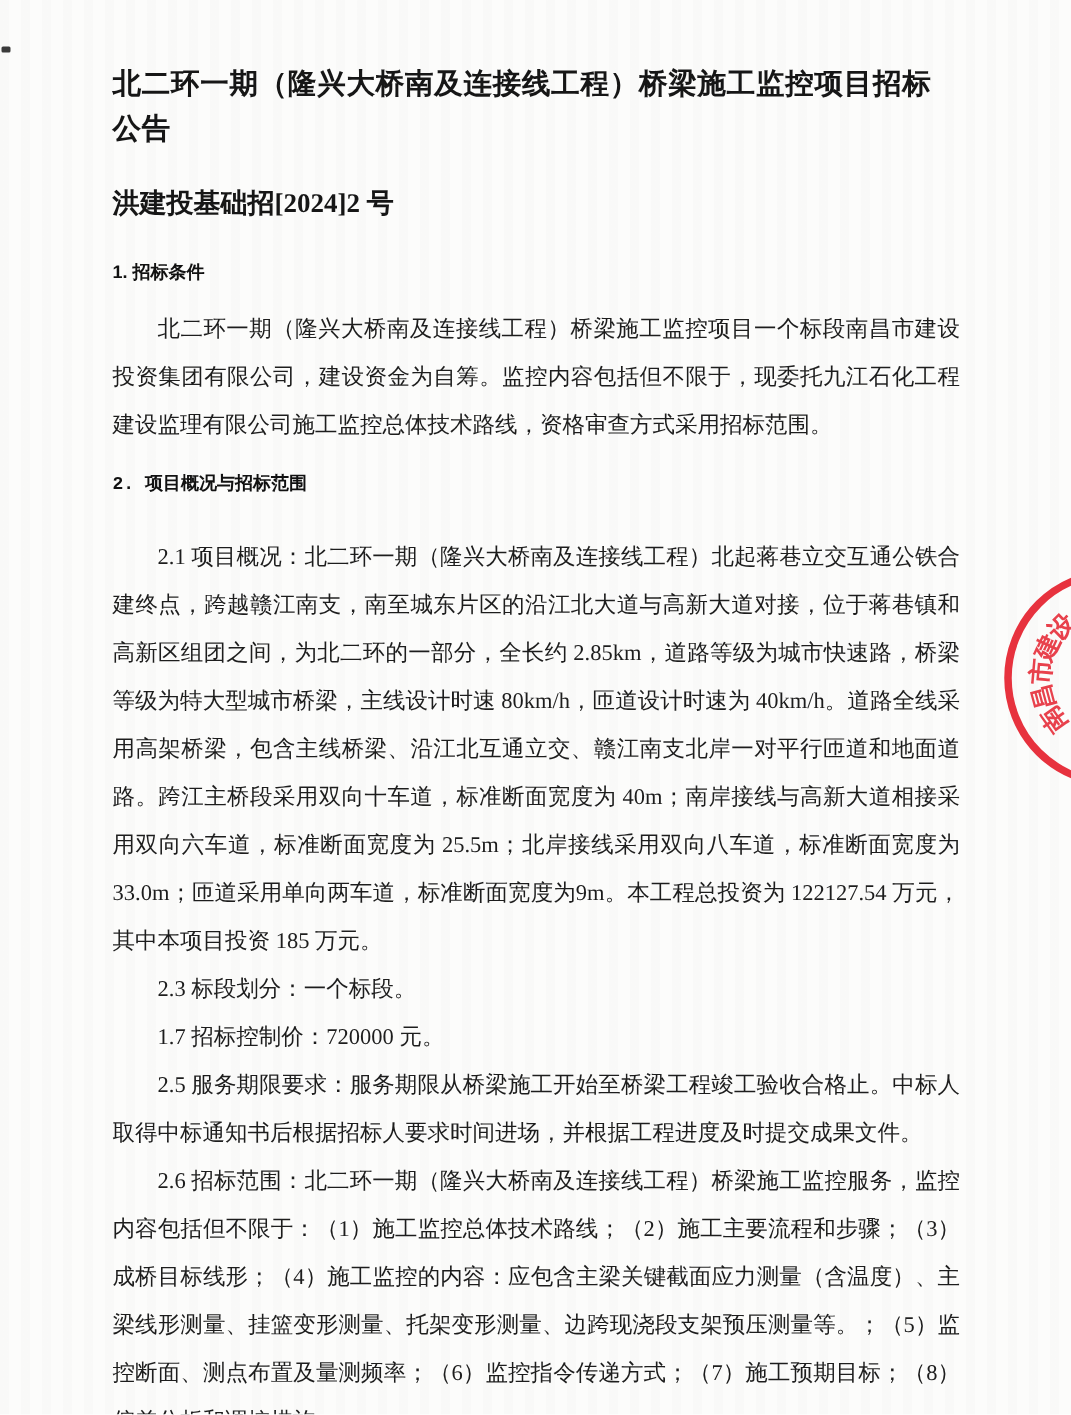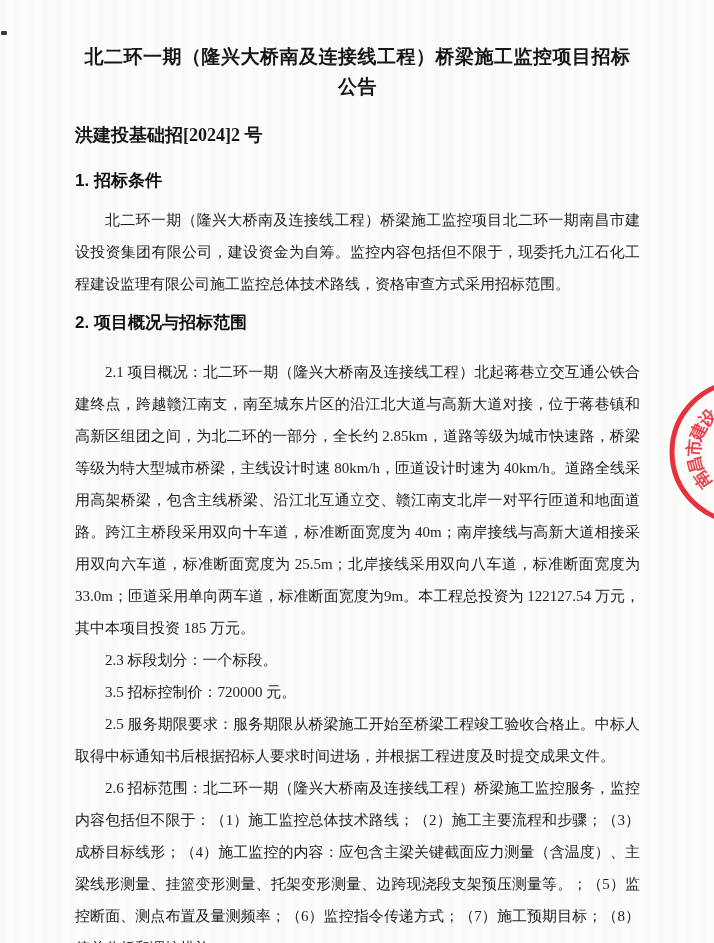--- a/index.html
+++ b/index.html
@@ -13,42 +13,42 @@
       repeating-linear-gradient(90deg, rgba(0,0,0,0.012) 0 6px, rgba(0,0,0,0) 6px 14px),
       #fcfcfb;
     overflow: hidden;
     font-family: "Liberation Serif", serif;
     color: #1d1d1d;
   }
   .doc-title {
     font-size: 19px;
     line-height: 30px;
     font-weight: bold;
-    text-align: center;
+    text-align: left;
     letter-spacing: 0.5px;
     margin: 0 0 20px 0;
     color: #161616;
   }
   .doc-number {
     font-size: 18px;
     line-height: 26px;
     font-weight: bold;
     text-align: left;
     margin: 0 0 22px 0;
     color: #161616;
   }
   .sec-heading {
     font-family: "Liberation Sans", sans-serif;
-    font-size: 17px;
+    font-size: 12px;
     line-height: 22px;
     font-weight: bold;
     color: #111111;
     margin: 0 0 12px 0;
   }
-  .sec-heading.second { margin: 4px 0 22px 0; }
+  .sec-heading.second { margin: 4px 0 22px 0; font-family: Liberation Mono, monospace; }
   p.body {
     font-size: 15px;
     line-height: 32px;
     text-align: justify;
     text-indent: 2em;
     margin: 0;
     color: #1d1d1d;
   }
   p.body.cond { margin-bottom: 12px; }
   .u {
@@ -77,27 +77,27 @@
 
 <div class="page">
 
   <div class="speck"></div>
 
   <div class="doc-title">北二环一期（隆兴大桥南及连接线工程）桥梁施工监控项目招标公告</div>
   <div class="doc-number">洪建投基础招[2024]2 号</div>
 
   <div class="sec-heading">1. 招标条件</div>
 
-  <p class="body cond"><span class="u">北二环一期（隆兴大桥南及连接线工程）桥梁施工监控项目</span><span>北二环一期</span><span class="u">南昌市建设投资集团有限公司</span><span>，建设资金为自筹。监控内容包括但不限于，现委托</span><span class="u">九江石化工程建设监理有限公司</span><span>施工监控总体技术路线，资格审查方式采用</span><span class="u">招标范围</span><span>。</span></p>
+  <p class="body cond"><span class="u">北二环一期（隆兴大桥南及连接线工程）桥梁施工监控项目</span><span>一个标段</span><span class="u">南昌市建设投资集团有限公司</span><span>，建设资金为自筹。监控内容包括但不限于，现委托</span><span class="u">九江石化工程建设监理有限公司</span><span>施工监控总体技术路线，资格审查方式采用</span><span class="u">招标范围</span><span>。</span></p>
 
   <div class="sec-heading second">2. 项目概况与招标范围</div>
 
   <p class="body">2.1 项目概况：北二环一期（隆兴大桥南及连接线工程）北起蒋巷立交互通公铁合建终点，跨越赣江南支，南至城东片区的沿江北大道与高新大道对接，位于蒋巷镇和高新区组团之间，为北二环的一部分，全长约 2.85km，道路等级为城市快速路，桥梁等级为特大型城市桥梁，主线设计时速 80km/h，匝道设计时速为 40km/h。道路全线采用高架桥梁，包含主线桥梁、沿江北互通立交、赣江南支北岸一对平行匝道和地面道路。跨江主桥段采用双向十车道，标准断面宽度为 40m；南岸接线与高新大道相接采用双向六车道，标准断面宽度为 25.5m；北岸接线采用双向八车道，标准断面宽度为 33.0m；匝道采用单向两车道，标准断面宽度为9m。本工程总投资为 122127.54 万元，其中本项目投资 185 万元。</p>
   <p class="body">2.3 标段划分：一个标段。</p>
-  <p class="body">3.5 招标控制价：720000 元。</p>
+  <p class="body">1.7 招标控制价：720000 元。</p>
   <p class="body">2.5 服务期限要求：服务期限从桥梁施工开始至桥梁工程竣工验收合格止。中标人取得中标通知书后根据招标人要求时间进场，并根据工程进度及时提交成果文件。</p>
   <p class="body">2.6 招标范围：北二环一期（隆兴大桥南及连接线工程）桥梁施工监控服务，监控内容包括但不限于：（1）施工监控总体技术路线；（2）施工主要流程和步骤；（3）成桥目标线形；（4）施工监控的内容：应包含主梁关键截面应力测量（含温度）、主梁线形测量、挂篮变形测量、托架变形测量、边跨现浇段支架预压测量等。；（5）监控断面、测点布置及量测频率；（6）监控指令传递方式；（7）施工预期目标；（8）偏差分析和调控措施。</p>
 
   <svg class="stamp-svg" viewBox="640 368 74 172" xmlns="http://www.w3.org/2000/svg">
     <circle cx="742" cy="452" r="70" fill="none" stroke-width="5" stroke="#e7323e"></circle>
     <g font-family="Liberation Serif, serif" font-size="17" font-weight="bold" text-anchor="middle" opacity="0.92">
       <text transform="translate(708,418) rotate(-45)" dominant-baseline="central" fill="#e7323e">设</text>
       <text transform="translate(698.5,431.7) rotate(-65)" dominant-baseline="central" fill="#e7323e">建</text>
       <text transform="translate(694.2,447.8) rotate(-85)" dominant-baseline="central" fill="#e7323e">市</text>
       <text transform="translate(695.6,464.4) rotate(-105)" dominant-baseline="central" fill="#e7323e">昌</text>

